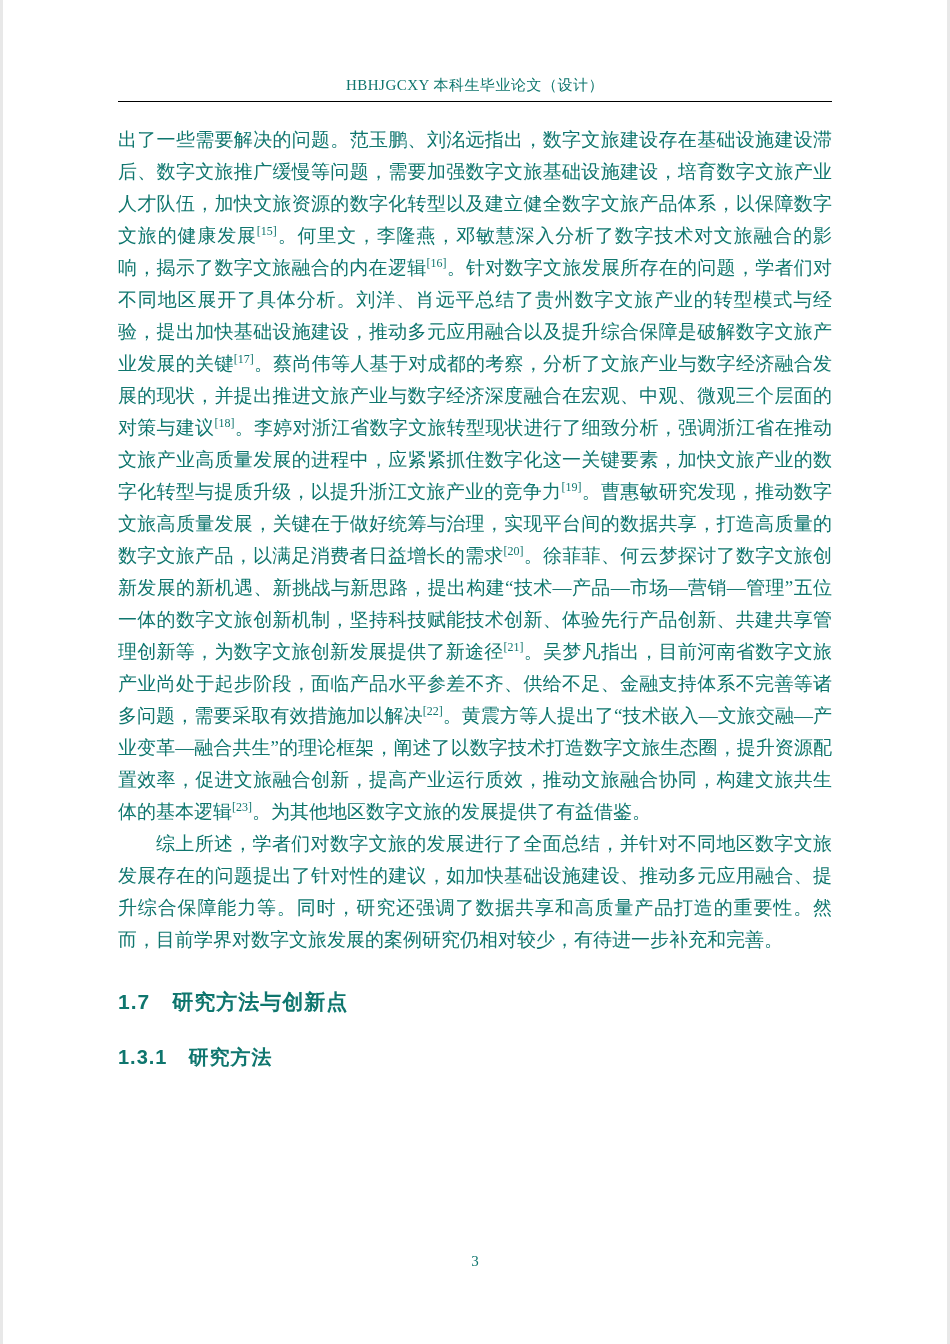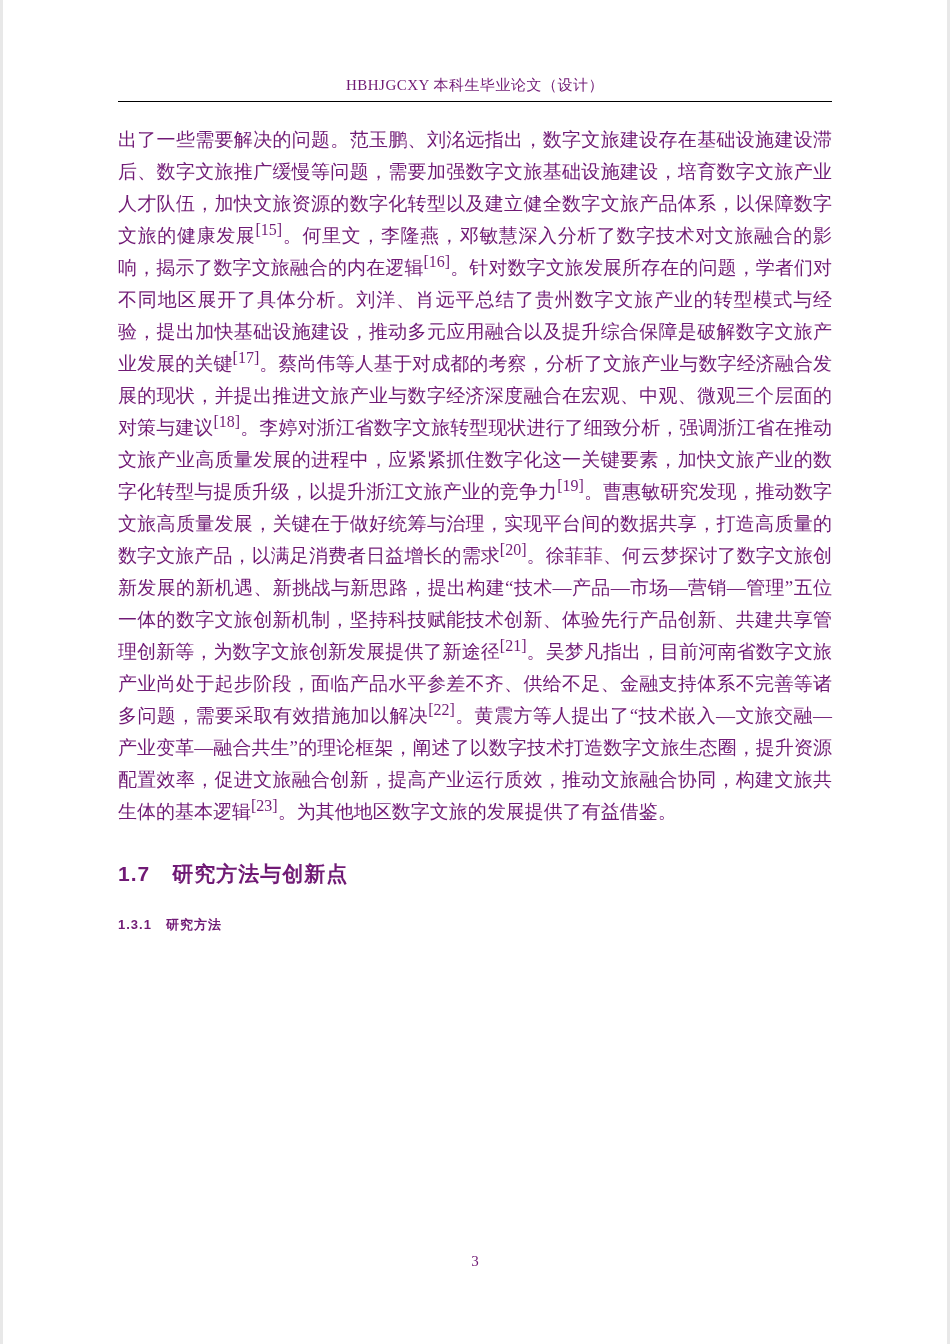--- a/index.html
+++ b/index.html
@@ -6,21 +6,21 @@
   html, body { background: #e8e8e8; }
   body { display: flex; justify-content: center; }
 
   .page {
     width: 944px;
     height: 1344px;
     background: #ffffff;
     position: relative;
     padding: 76px 115px 0 115px;
     font-family: "Liberation Serif", "DejaVu Serif", serif;
-    color: #701a75;
+    color: #0f766e;
     overflow: hidden;
   }
 
   .page-header {
     text-align: center;
     font-size: 15px;
     letter-spacing: 0.5px;
     padding-bottom: 6px;
     border-bottom: 1px solid #000000;
   }
@@ -30,36 +30,36 @@
   p.body-para {
     font-size: 19px;
     line-height: 32px;
     text-align: justify;
     word-break: break-all;
   }
 
   p.indent { text-indent: 2em; }
 
   sup.cite {
-    font-size: 16px;
+    font-size: 12px;
     line-height: 0;
     vertical-align: super;
   }
 
   h2.section-heading {
     font-family: "Liberation Sans", "DejaVu Sans", sans-serif;
     font-size: 21px;
     font-weight: bold;
     margin-top: 32px;
     letter-spacing: 1px;
   }
 
   h3.subsection-heading {
     font-family: "Liberation Sans", "DejaVu Sans", sans-serif;
-    font-size: 13px;
+    font-size: 20px;
     font-weight: bold;
     margin-top: 28px;
     letter-spacing: 1px;
   }
 
   p.method-para { margin-top: 16px; }
 
   .page-footer {
     position: absolute;
     bottom: 74px;
@@ -75,20 +75,21 @@
 <div class="page">
 
   <header class="page-header">
     <span>HBHJGCXY 本科生毕业论文（设计）</span>
   </header>
 
   <main class="body-text">
 
     <p class="body-para"><span>出了一些需要解决的问题。范玉鹏、刘洺远指出，数字文旅建设存在基础设施建设滞后、数字文旅推广缓慢等问题，需要加强数字文旅基础设施建设，培育数字文旅产业人才队伍，加快文旅资源的数字化转型以及建立健全数字文旅产品体系，以保障数字文旅的健康发展</span><sup class="cite">[15]</sup><span>。何里文，李隆燕，邓敏慧深入分析了数字技术对文旅融合的影响，揭示了数字文旅融合的内在逻辑</span><sup class="cite">[16]</sup><span>。针对数字文旅发展所存在的问题，学者们对不同地区展开了具体分析。刘洋、肖远平总结了贵州数字文旅产业的转型模式与经验，提出加快基础设施建设，推动多元应用融合以及提升综合保障是破解数字文旅产业发展的关键</span><sup class="cite">[17]</sup><span>。蔡尚伟等人基于对成都的考察，分析了文旅产业与数字经济融合发展的现状，并提出推进文旅产业与数字经济深度融合在宏观、中观、微观三个层面的对策与建议</span><sup class="cite">[18]</sup><span>。李婷对浙江省数字文旅转型现状进行了细致分析，强调浙江省在推动文旅产业高质量发展的进程中，应紧紧抓住数字化这一关键要素，加快文旅产业的数字化转型与提质升级，以提升浙江文旅产业的竞争力</span><sup class="cite">[19]</sup><span>。曹惠敏研究发现，推动数字文旅高质量发展，关键在于做好统筹与治理，实现平台间的数据共享，打造高质量的数字文旅产品，以满足消费者日益增长的需求</span><sup class="cite">[20]</sup><span>。徐菲菲、何云梦探讨了数字文旅创新发展的新机遇、新挑战与新思路，提出构建“技术—产品—市场—营销—管理”五位一体的数字文旅创新机制，坚持科技赋能技术创新、体验先行产品创新、共建共享管理创新等，为数字文旅创新发展提供了新途径</span><sup class="cite">[21]</sup><span>。吴梦凡指出，目前河南省数字文旅产业尚处于起步阶段，面临产品水平参差不齐、供给不足、金融支持体系不完善等诸多问题，需要采取有效措施加以解决</span><sup class="cite">[22]</sup><span>。黄震方等人提出了“技术嵌入—文旅交融—产业变革—融合共生”的理论框架，阐述了以数字技术打造数字文旅生态圈，提升资源配置效率，促进文旅融合创新，提高产业运行质效，推动文旅融合协同，构建文旅共生体的基本逻辑</span><sup class="cite">[23]</sup><span>。为其他地区数字文旅的发展提供了有益借鉴。</span></p>
 
+    <p class="body-para indent"><span>综上所述，学者们对数字文旅的发展进行了全面总结，并针对不同地区数字文旅发展存在的问题提出了针对性的建议，如加快基础设施建设、推动多元应用融合、提升综合保障能力等。同时，研究还强调了数据共享和高质量产品打造的重要性。然而，目前学界对数字文旅发展的案例研究仍相对较少，有待进一步补充和完善。</span></p>
 
     <h2 class="section-heading">1.7　研究方法与创新点</h2>
 
     <h3 class="subsection-heading">1.3.1　研究方法</h3>
 
 
   </main>
 
   <footer class="page-footer">
     <span>3</span>

